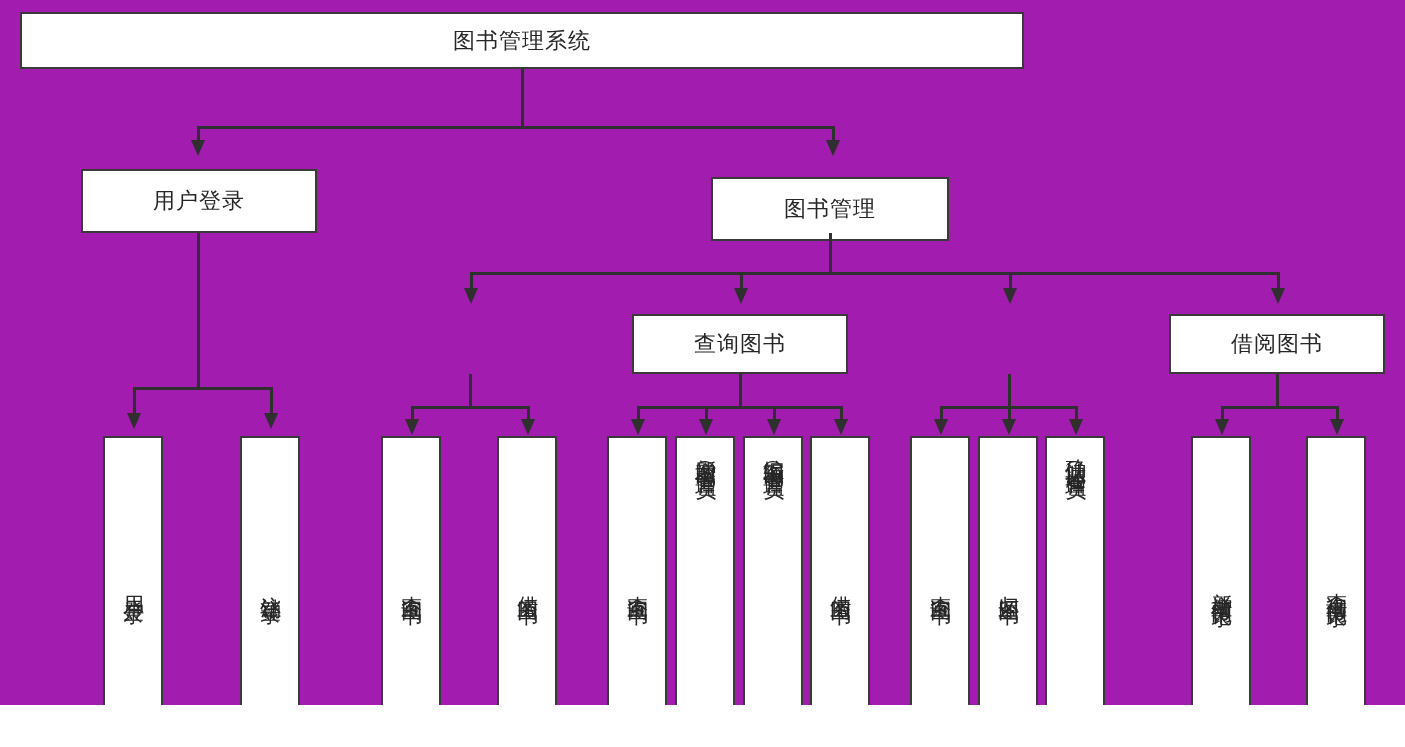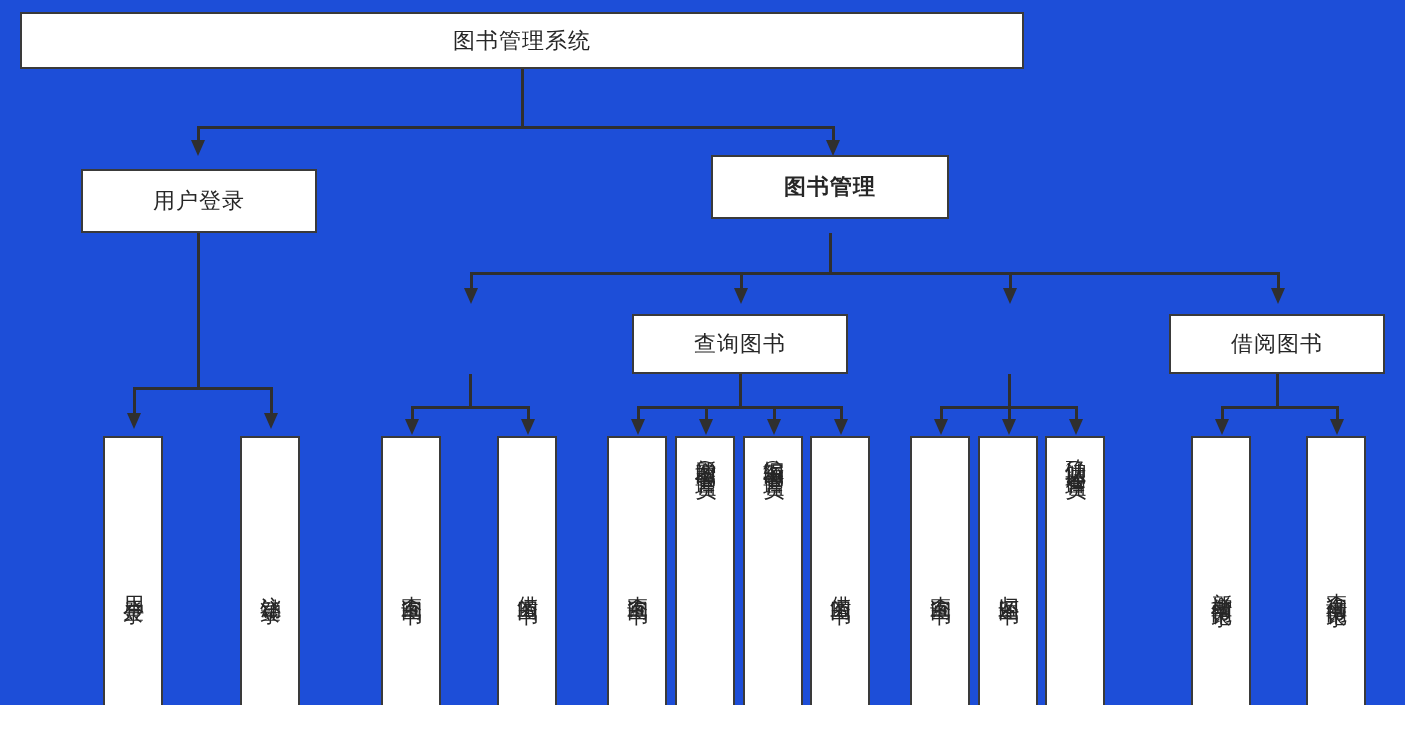--- a/index.html
+++ b/index.html
@@ -8,21 +8,21 @@
     padding: 0;
     background: #ffffff;
   }
   body {
     font-family: "DejaVu Sans", "Liberation Sans", sans-serif;
   }
   #canvas {
     position: relative;
     width: 1405px;
     height: 705px;
-    background: #1d4ed8;
+    background: #a21caf;
     overflow: hidden;
   }
 
   
   .node {
     position: absolute;
     box-sizing: border-box;
     background: #ffffff;
     border: 2.5px solid #3a3a3a;
     display: flex;
@@ -104,21 +104,21 @@
   <div class="hline" style="left:197px; top:126px; width:637px;"></div>
   <div class="vline" style="left:197px; top:126px; height:16px;"></div>
   <div class="vline" style="left:832px; top:126px; height:16px;"></div>
   <div class="arrow" style="left:191px; top:140px;"></div>
   <div class="arrow" style="left:826px; top:140px;"></div>
 
   <div class="node horiz" style="left:81px; top:169px; width:236px; height:64px;">
     <span class="label">用户登录</span>
   </div>
 
-  <div class="node horiz" style="left:711px; top:155px; width:238px; height:64px;font-weight:bold;">
+  <div class="node horiz" style="left:711px; top:177px; width:238px; height:64px;">
     <span class="label">图书管理</span>
   </div>
 
   <div class="vline" style="left:197px; top:233px; height:155px;"></div>
   <div class="hline" style="left:133px; top:387px; width:139px;"></div>
   <div class="vline" style="left:133px; top:387px; height:28px;"></div>
   <div class="vline" style="left:270px; top:387px; height:28px;"></div>
   <div class="arrow" style="left:127px; top:413px;"></div>
   <div class="arrow" style="left:264px; top:413px;"></div>
 

